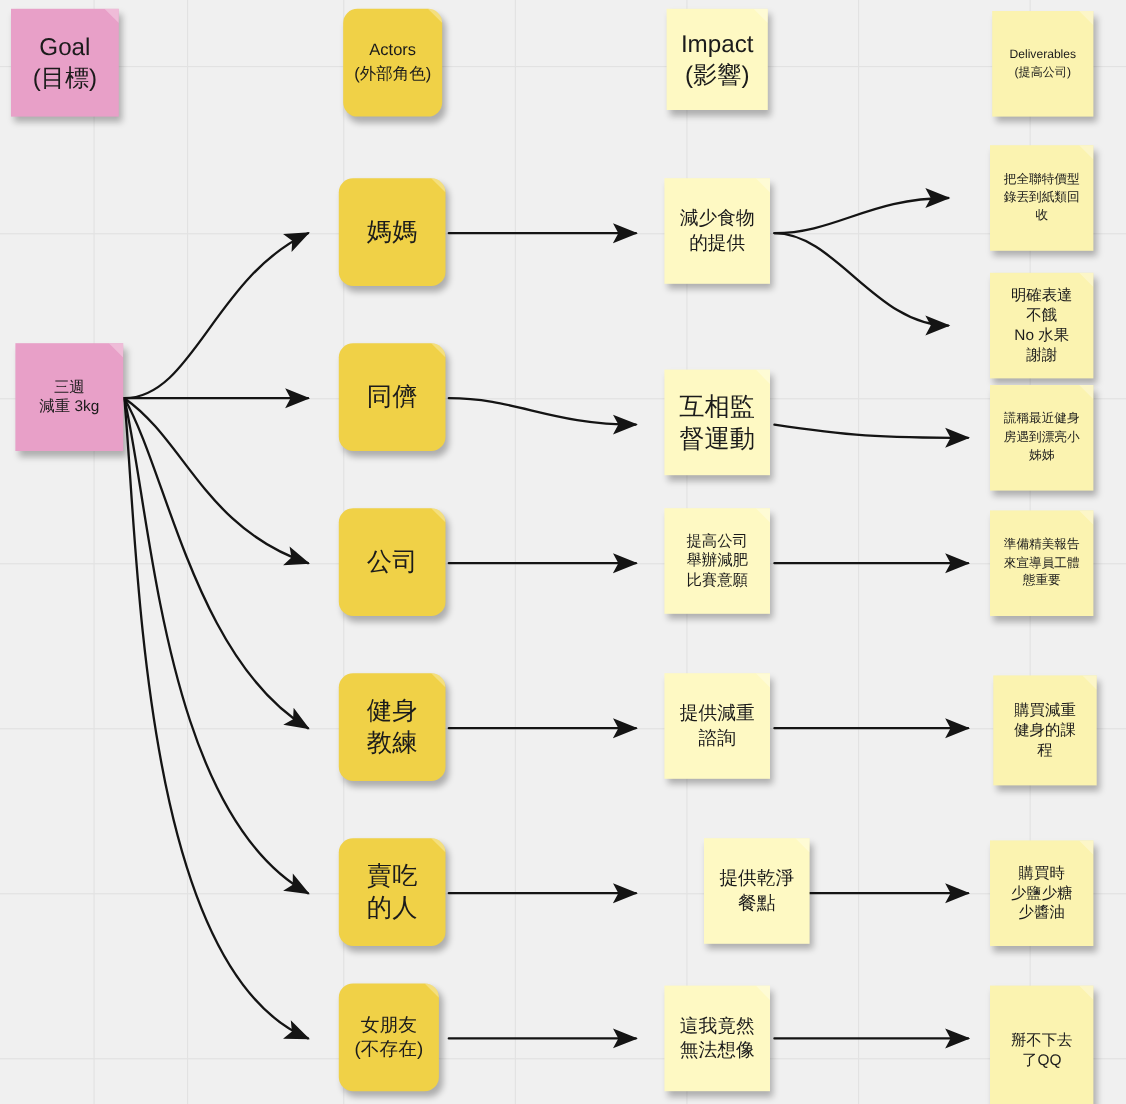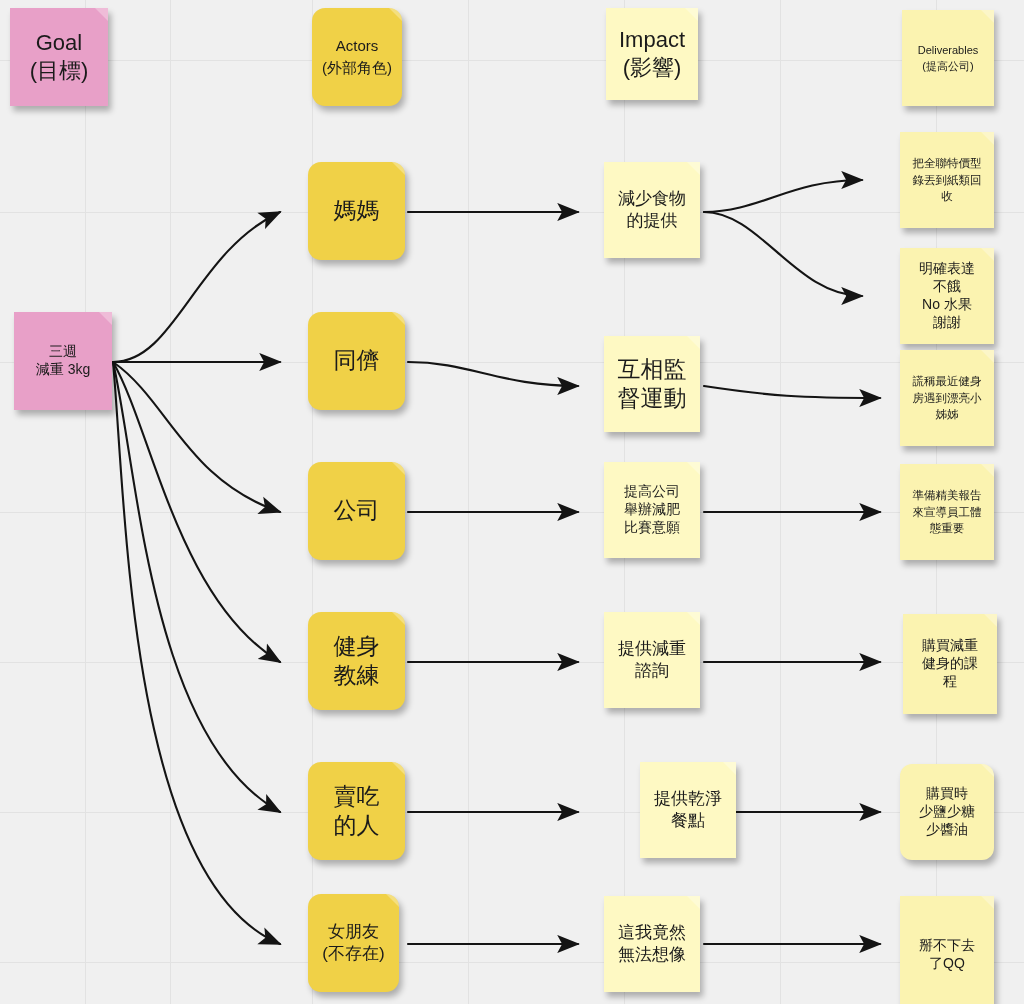--- a/index.html
+++ b/index.html
@@ -238,21 +238,21 @@
   <div class="note cream lbl-xs" style="left:900px;top:464px;width:94px;height:96px;">
     <span class="txt">準備精美報告
 來宣導員工體
 態重要</span>
   </div>
   <div class="note cream lbl-sm" style="left:871px;top:614px;width:94px;height:100px;margin-left:32px;">
     <span class="txt">購買減重
 健身的課
 程</span>
   </div>
-  <div class="note cream lbl-sm" style="left:900px;top:764px;width:94px;height:96px;border-radius:12px;">
+  <div class="note cream lbl-sm" style="left:900px;top:764px;width:94px;height:96px;">
     <span class="txt">購買時
 少鹽少糖
 少醬油</span>
   </div>
   <div class="note cream lbl-sm" style="left:900px;top:896px;width:94px;height:118px;">
     <span class="txt">掰不下去
 了QQ</span>
   </div>
 
 </div>

